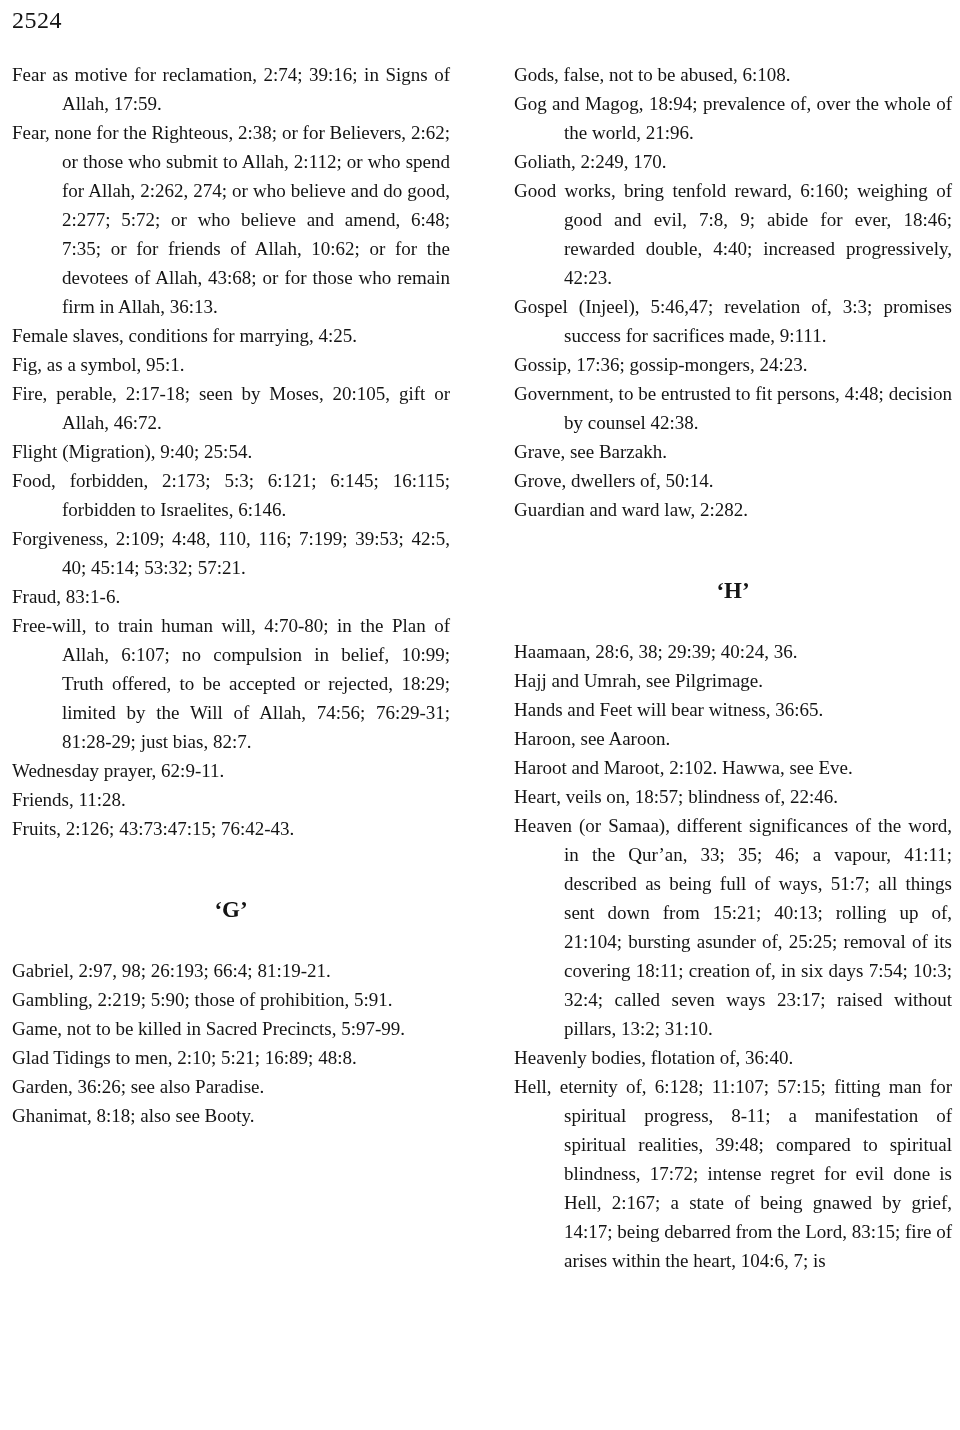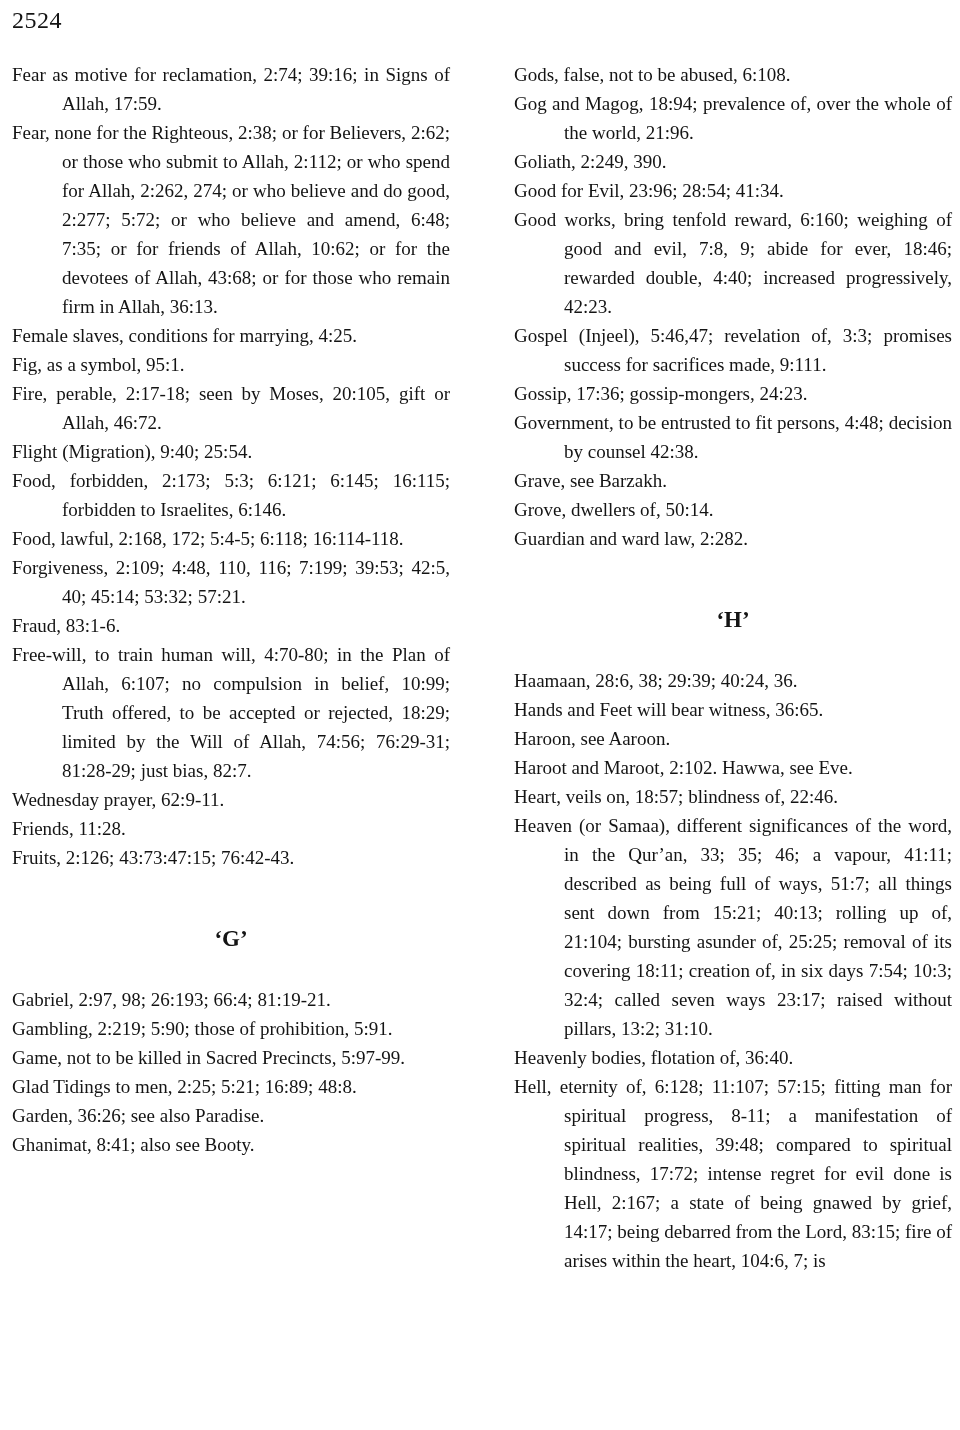--- a/index.html
+++ b/index.html
@@ -57,49 +57,48 @@
   <div class="page-number">2524</div>
   <div class="columns">
     <div class="column" id="col-0">
         <p class="entry">Fear as motive for reclamation, 2:74; 39:16; in Signs of Allah, 17:59.</p>
         <p class="entry">Fear, none for the Righteous, 2:38; or for Believers, 2:62; or those who submit to Allah, 2:112; or who spend for Allah, 2:262, 274; or who believe and do good, 2:277; 5:72; or who believe and amend, 6:48; 7:35; or for friends of Allah, 10:62; or for the devotees of Allah, 43:68; or for those who remain firm in Allah, 36:13.</p>
         <p class="entry">Female slaves, conditions for marrying, 4:25.</p>
         <p class="entry">Fig, as a symbol, 95:1.</p>
         <p class="entry">Fire, perable, 2:17-18; seen by Moses, 20:105, gift or Allah, 46:72.</p>
         <p class="entry">Flight (Migration), 9:40; 25:54.</p>
         <p class="entry">Food, forbidden, 2:173; 5:3; 6:121; 6:145; 16:115; forbidden to Israelites, 6:146.</p>
-        <p class="entry">Food, lawful, 2:168, 172; 5:4-5; 6:118; 16:114-118.</p>
         <p class="entry">Forgiveness, 2:109; 4:48, 110, 116; 7:199; 39:53; 42:5, 40; 45:14; 53:32; 57:21.</p>
         <p class="entry">Fraud, 83:1-6.</p>
         <p class="entry">Free-will, to train human will, 4:70-80; in the Plan of Allah, 6:107; no compulsion in belief, 10:99; Truth offered, to be accepted or rejected, 18:29; limited by the Will of Allah, 74:56; 76:29-31; 81:28-29; just bias, 82:7.</p>
         <p class="entry">Wednesday prayer, 62:9-11.</p>
         <p class="entry">Friends, 11:28.</p>
         <p class="entry">Fruits, 2:126; 43:73:47:15; 76:42-43.</p>
         <h2 class="entry heading">‘G’</h2>
         <p class="entry">Gabriel, 2:97, 98; 26:193; 66:4; 81:19-21.</p>
         <p class="entry">Gambling, 2:219; 5:90; those of prohibition, 5:91.</p>
         <p class="entry">Game, not to be killed in Sacred Precincts, 5:97-99.</p>
-        <p class="entry">Glad Tidings to men, 2:25; 5:21; 16:89; 48:8.</p>
+        <p class="entry">Glad Tidings to men, 2:10; 5:21; 16:89; 48:8.</p>
         <p class="entry">Garden, 36:26; see also Paradise.</p>
-        <p class="entry">Ghanimat, 8:41; also see Booty.</p>
+        <p class="entry">Ghanimat, 8:18; also see Booty.</p>
       </div>
     <div class="column" id="col-1">
         <p class="entry">Gods, false, not to be abused, 6:108.</p>
         <p class="entry">Gog and Magog, 18:94; prevalence of, over the whole of the world, 21:96.</p>
-        <p class="entry">Goliath, 2:249, 390.</p>
-        <p class="entry">Good for Evil, 23:96; 28:54; 41:34.</p>
+        <p class="entry">Goliath, 2:249, 170.</p>
         <p class="entry">Good works, bring tenfold reward, 6:160; weighing of good and evil, 7:8, 9; abide for ever, 18:46; rewarded double, 4:40; increased progressively, 42:23.</p>
         <p class="entry">Gospel (Injeel), 5:46,47; revelation of, 3:3; promises success for sacrifices made, 9:111.</p>
         <p class="entry">Gossip, 17:36; gossip-mongers, 24:23.</p>
         <p class="entry">Government, to be entrusted to fit persons, 4:48; decision by counsel 42:38.</p>
         <p class="entry">Grave, see Barzakh.</p>
         <p class="entry">Grove, dwellers of, 50:14.</p>
         <p class="entry">Guardian and ward law, 2:282.</p>
         <h2 class="entry heading">‘H’</h2>
         <p class="entry">Haamaan, 28:6, 38; 29:39; 40:24, 36.</p>
+        <p class="entry">Hajj and Umrah, see Pilgrimage.</p>
         <p class="entry">Hands and Feet will bear witness, 36:65.</p>
         <p class="entry">Haroon, see Aaroon.</p>
         <p class="entry">Haroot and Maroot, 2:102. Hawwa, see Eve.</p>
         <p class="entry">Heart, veils on, 18:57; blindness of, 22:46.</p>
         <p class="entry">Heaven (or Samaa), different significances of the word, in the Qur’an, 33; 35; 46; a vapour, 41:11; described as being full of ways, 51:7; all things sent down from 15:21; 40:13; rolling up of, 21:104; bursting asunder of, 25:25; removal of its covering 18:11; creation of, in six days 7:54; 10:3; 32:4; called seven ways 23:17; raised without pillars, 13:2; 31:10.</p>
         <p class="entry">Heavenly bodies, flotation of, 36:40.</p>
         <p class="entry">Hell, eternity of, 6:128; 11:107; 57:15; fitting man for spiritual progress, 8-11; a manifestation of spiritual realities, 39:48; compared to spiritual blindness, 17:72; intense regret for evil done is Hell, 2:167; a state of being gnawed by grief, 14:17; being debarred from the Lord, 83:15; fire of arises within the heart, 104:6, 7; is</p>
       </div>
   </div>
 </div>

